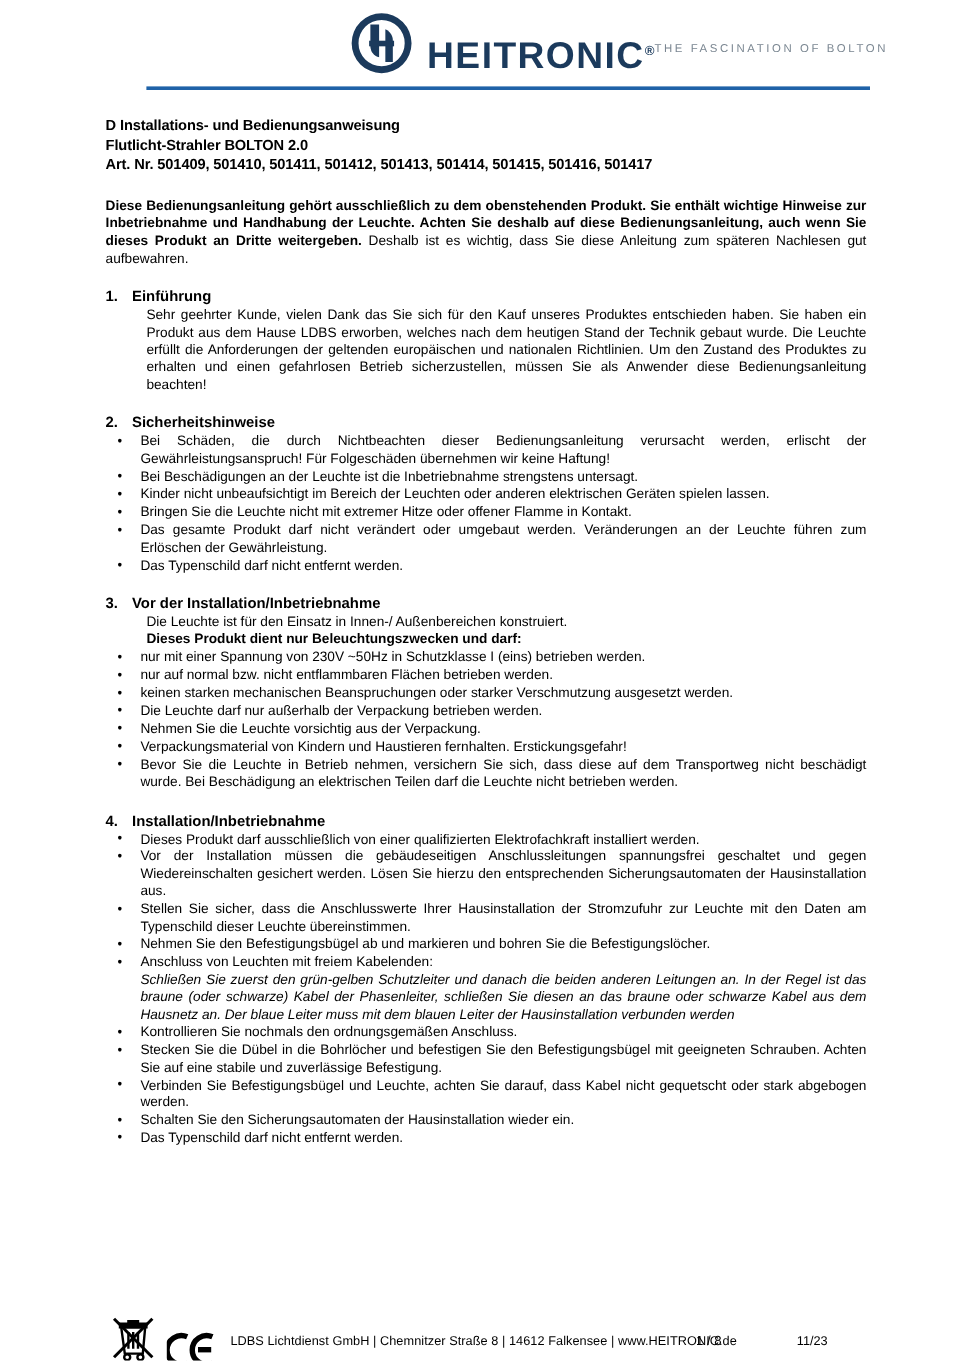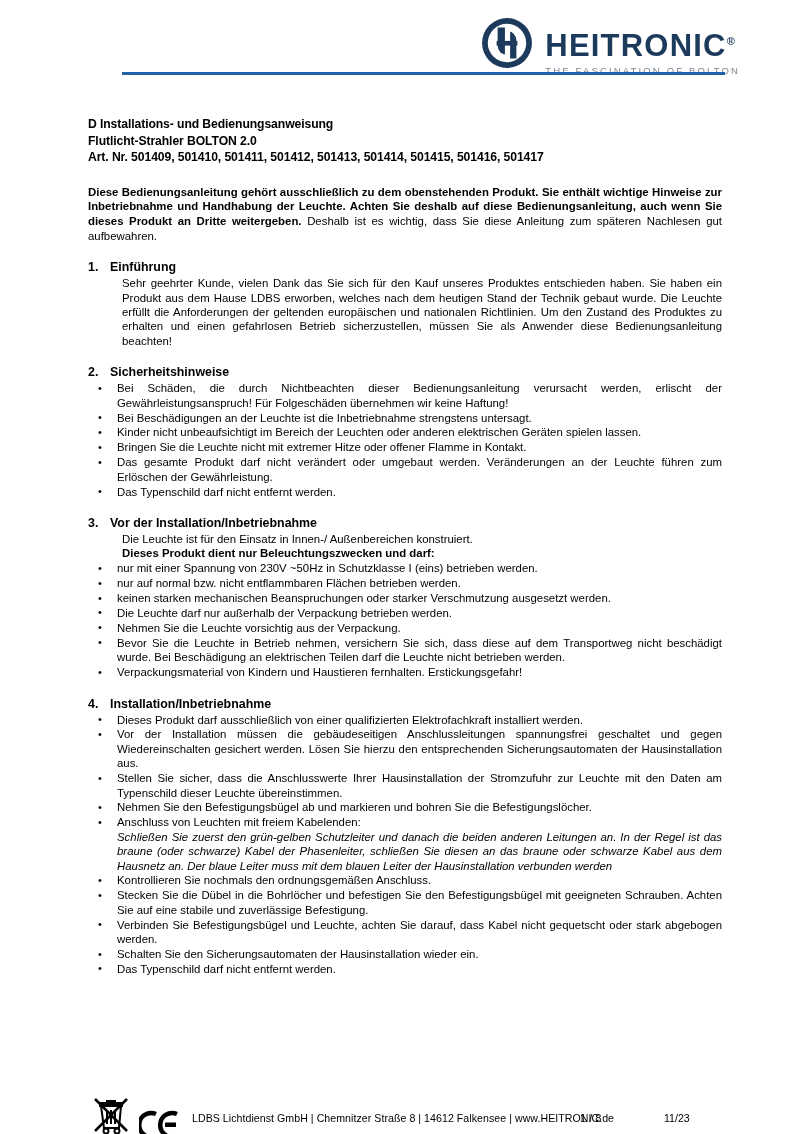--- a/index.html
+++ b/index.html
@@ -36,21 +36,21 @@
     align-items: center;
     gap: 12px;
   }
   .logo-mark {
     width: 52px;
     height: 52px;
     flex: 0 0 auto;
   }
   .logo-text {
     display: flex;
-    flex-direction: column;
+    flex-direction: row;
     justify-content: space-between;
     margin-top: 20px;
   }
   .logo-word {
     font-family: "Liberation Sans", sans-serif;
     font-weight: bold;
     font-size: 31px;
     letter-spacing: 1.2px;
     color: #1B3A5C;
     line-height: 1;
@@ -79,21 +79,20 @@
     height: 3px;
     background: #1F62A8;
   }
 
   
   .content {
     position: absolute;
     left: 88px;
     top: 96px;
     width: 634px;
-    margin-top: 20px;
   }
   .doc-title {
     font-size: 12.2px;
     font-weight: bold;
     line-height: 16.6px;
     letter-spacing: -0.1px;
   }
   .doc-title div { white-space: nowrap; }
 
   .intro {
@@ -259,22 +258,22 @@
       <div class="sec-body">
         <div class="para">Die Leuchte ist für den Einsatz in Innen-/ Außenbereichen konstruiert.</div>
         <div class="para bold">Dieses Produkt dient nur Beleuchtungszwecken und darf:</div>
       </div>
       <ul class="bl bullets-indent">
         <li>nur mit einer Spannung von 230V ~50Hz in Schutzklasse I (eins) betrieben werden.</li>
         <li>nur auf normal bzw. nicht entflammbaren Flächen betrieben werden.</li>
         <li>keinen starken mechanischen Beanspruchungen oder starker Verschmutzung ausgesetzt werden.</li>
         <li>Die Leuchte darf nur außerhalb der Verpackung betrieben werden.</li>
         <li>Nehmen Sie die Leuchte vorsichtig aus der Verpackung.</li>
+        <li>Verpackungsmaterial von Kindern und Haustieren fernhalten. Erstickungsgefahr!</li>
         <li>Bevor Sie die Leuchte in Betrieb nehmen, versichern Sie sich, dass diese auf dem Transportweg nicht beschädigt wurde. Bei Beschädigung an elektrischen Teilen darf die Leuchte nicht betrieben werden.</li>
-        <li>Verpackungsmaterial von Kindern und Haustieren fernhalten. Erstickungsgefahr!</li>
       </ul>
     </div>
 
     <div class="sec">
       <div class="sec-head">
         <span class="sec-num">4.</span>
         <span>Installation/Inbetriebnahme</span>
       </div>
       <ul class="bl bullets-flush">
         <li>Dieses Produkt darf ausschließlich von einer qualifizierten Elektrofachkraft installiert werden.</li>

